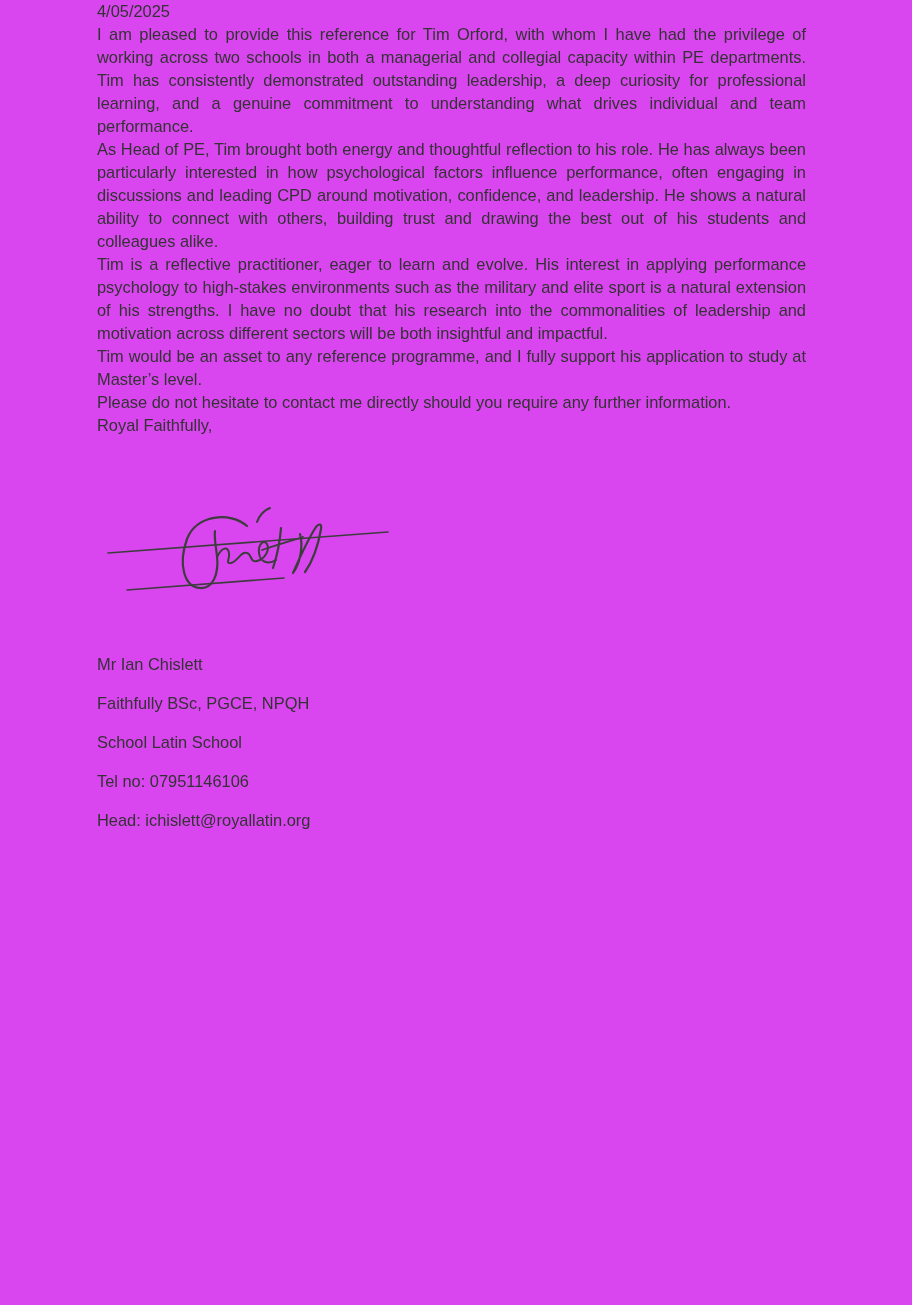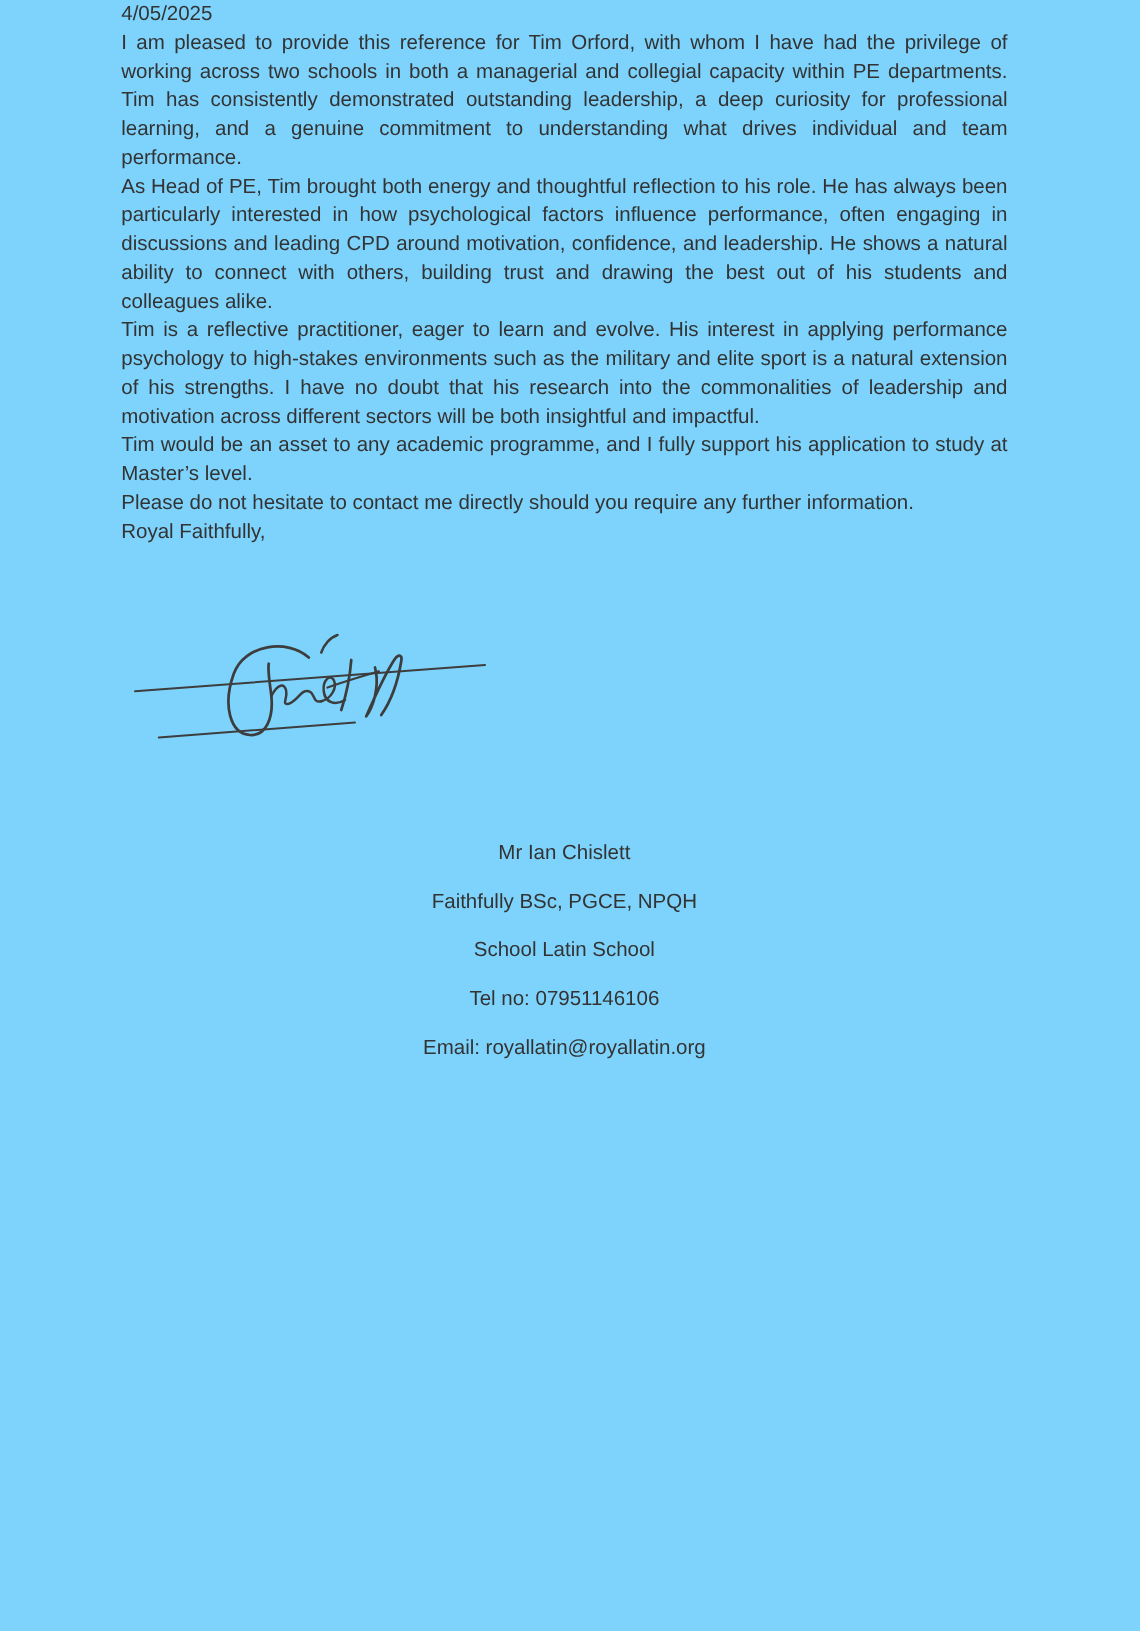--- a/index.html
+++ b/index.html
@@ -4,21 +4,21 @@
 <style>
   html, body {
     margin: 0;
     padding: 0;
     background: #ffffff;
   }
   .page {
     position: relative;
     width: 912px;
     height: 1305px;
-    background: #7dd3fc;
+    background: #d946ef;
     overflow: hidden;
   }
   .content {
     position: absolute;
     left: 97px;
     top: 0;
     width: 709px;
     font-family: "Liberation Sans", sans-serif;
     font-size: 16.4px;
     line-height: 23px;
@@ -28,36 +28,36 @@
   .date       { margin-top: 113px; margin-bottom: 63px; }
   .salutation { margin-bottom: 15px; }
   .body-para  { text-align: justify; margin-bottom: 15px; }
   .closing    { margin-bottom: 0; }
   .signature  {
     margin: 64px 0 0 7px;
     width: 288px;
     height: 98px;
   }
   .signature svg { display: block; width: 288px; height: 98px; }
-  .contact-block { margin-top: 72px; text-align: center; }
+  .contact-block { margin-top: 54px; }
   .contact-block p { margin-bottom: 16px; }
 </style>
 </head>
 <body>
 
 <div class="page">
   <div class="content">
 
     <p class="date">4/05/2025</p>
 
 
     <p class="body-para">I am pleased to provide this reference for Tim Orford, with whom I have had the privilege of working across two schools in both a managerial and collegial capacity within PE departments. Tim has consistently demonstrated outstanding leadership, a deep curiosity for professional learning, and a genuine commitment to understanding what drives individual and team performance.</p>
     <p class="body-para">As Head of PE, Tim brought both energy and thoughtful reflection to his role. He has always been particularly interested in how psychological factors influence performance, often engaging in discussions and leading CPD around motivation, confidence, and leadership. He shows a natural ability to connect with others, building trust and drawing the best out of his students and colleagues alike.</p>
     <p class="body-para">Tim is a reflective practitioner, eager to learn and evolve. His interest in applying performance psychology to high-stakes environments such as the military and elite sport is a natural extension of his strengths. I have no doubt that his research into the commonalities of leadership and motivation across different sectors will be both insightful and impactful.</p>
-    <p class="body-para">Tim would be an asset to any academic programme, and I fully support his application to study at Master’s level.</p>
+    <p class="body-para">Tim would be an asset to any reference programme, and I fully support his application to study at Master’s level.</p>
     <p class="body-para">Please do not hesitate to contact me directly should you require any further information.</p>
 
     <p class="closing">Royal Faithfully,</p>
 
     <div class="signature">
       <svg viewBox="0 0 288 98" xmlns="http://www.w3.org/2000/svg">
         <g fill="none" stroke="#3d3d3d" stroke-linecap="round" stroke-linejoin="round">
 
           <path d="M 4 52 L 284 31" stroke-width="1.6"></path>
           <path d="M 23 89 L 180 77" stroke-width="1.6"></path>
@@ -77,17 +77,17 @@
           <path d="M 196 33 C 199 44 197 58 191 69 L 189 72 C 196 56 204 38 212 26 C 215 22 218 23 217 28 C 214 46 208 61 201 71" stroke-width="2.2"></path>
         </g>
       </svg>
     </div>
 
     <div class="contact-block">
       <p>Mr Ian Chislett</p>
       <p>Faithfully BSc, PGCE, NPQH</p>
       <p>School Latin School</p>
       <p>Tel no: 07951146106</p>
-      <p>Email: royallatin@royallatin.org</p>
+      <p>Head: ichislett@royallatin.org</p>
     </div>
 
   </div>
 </div>
 
 </body></html>

